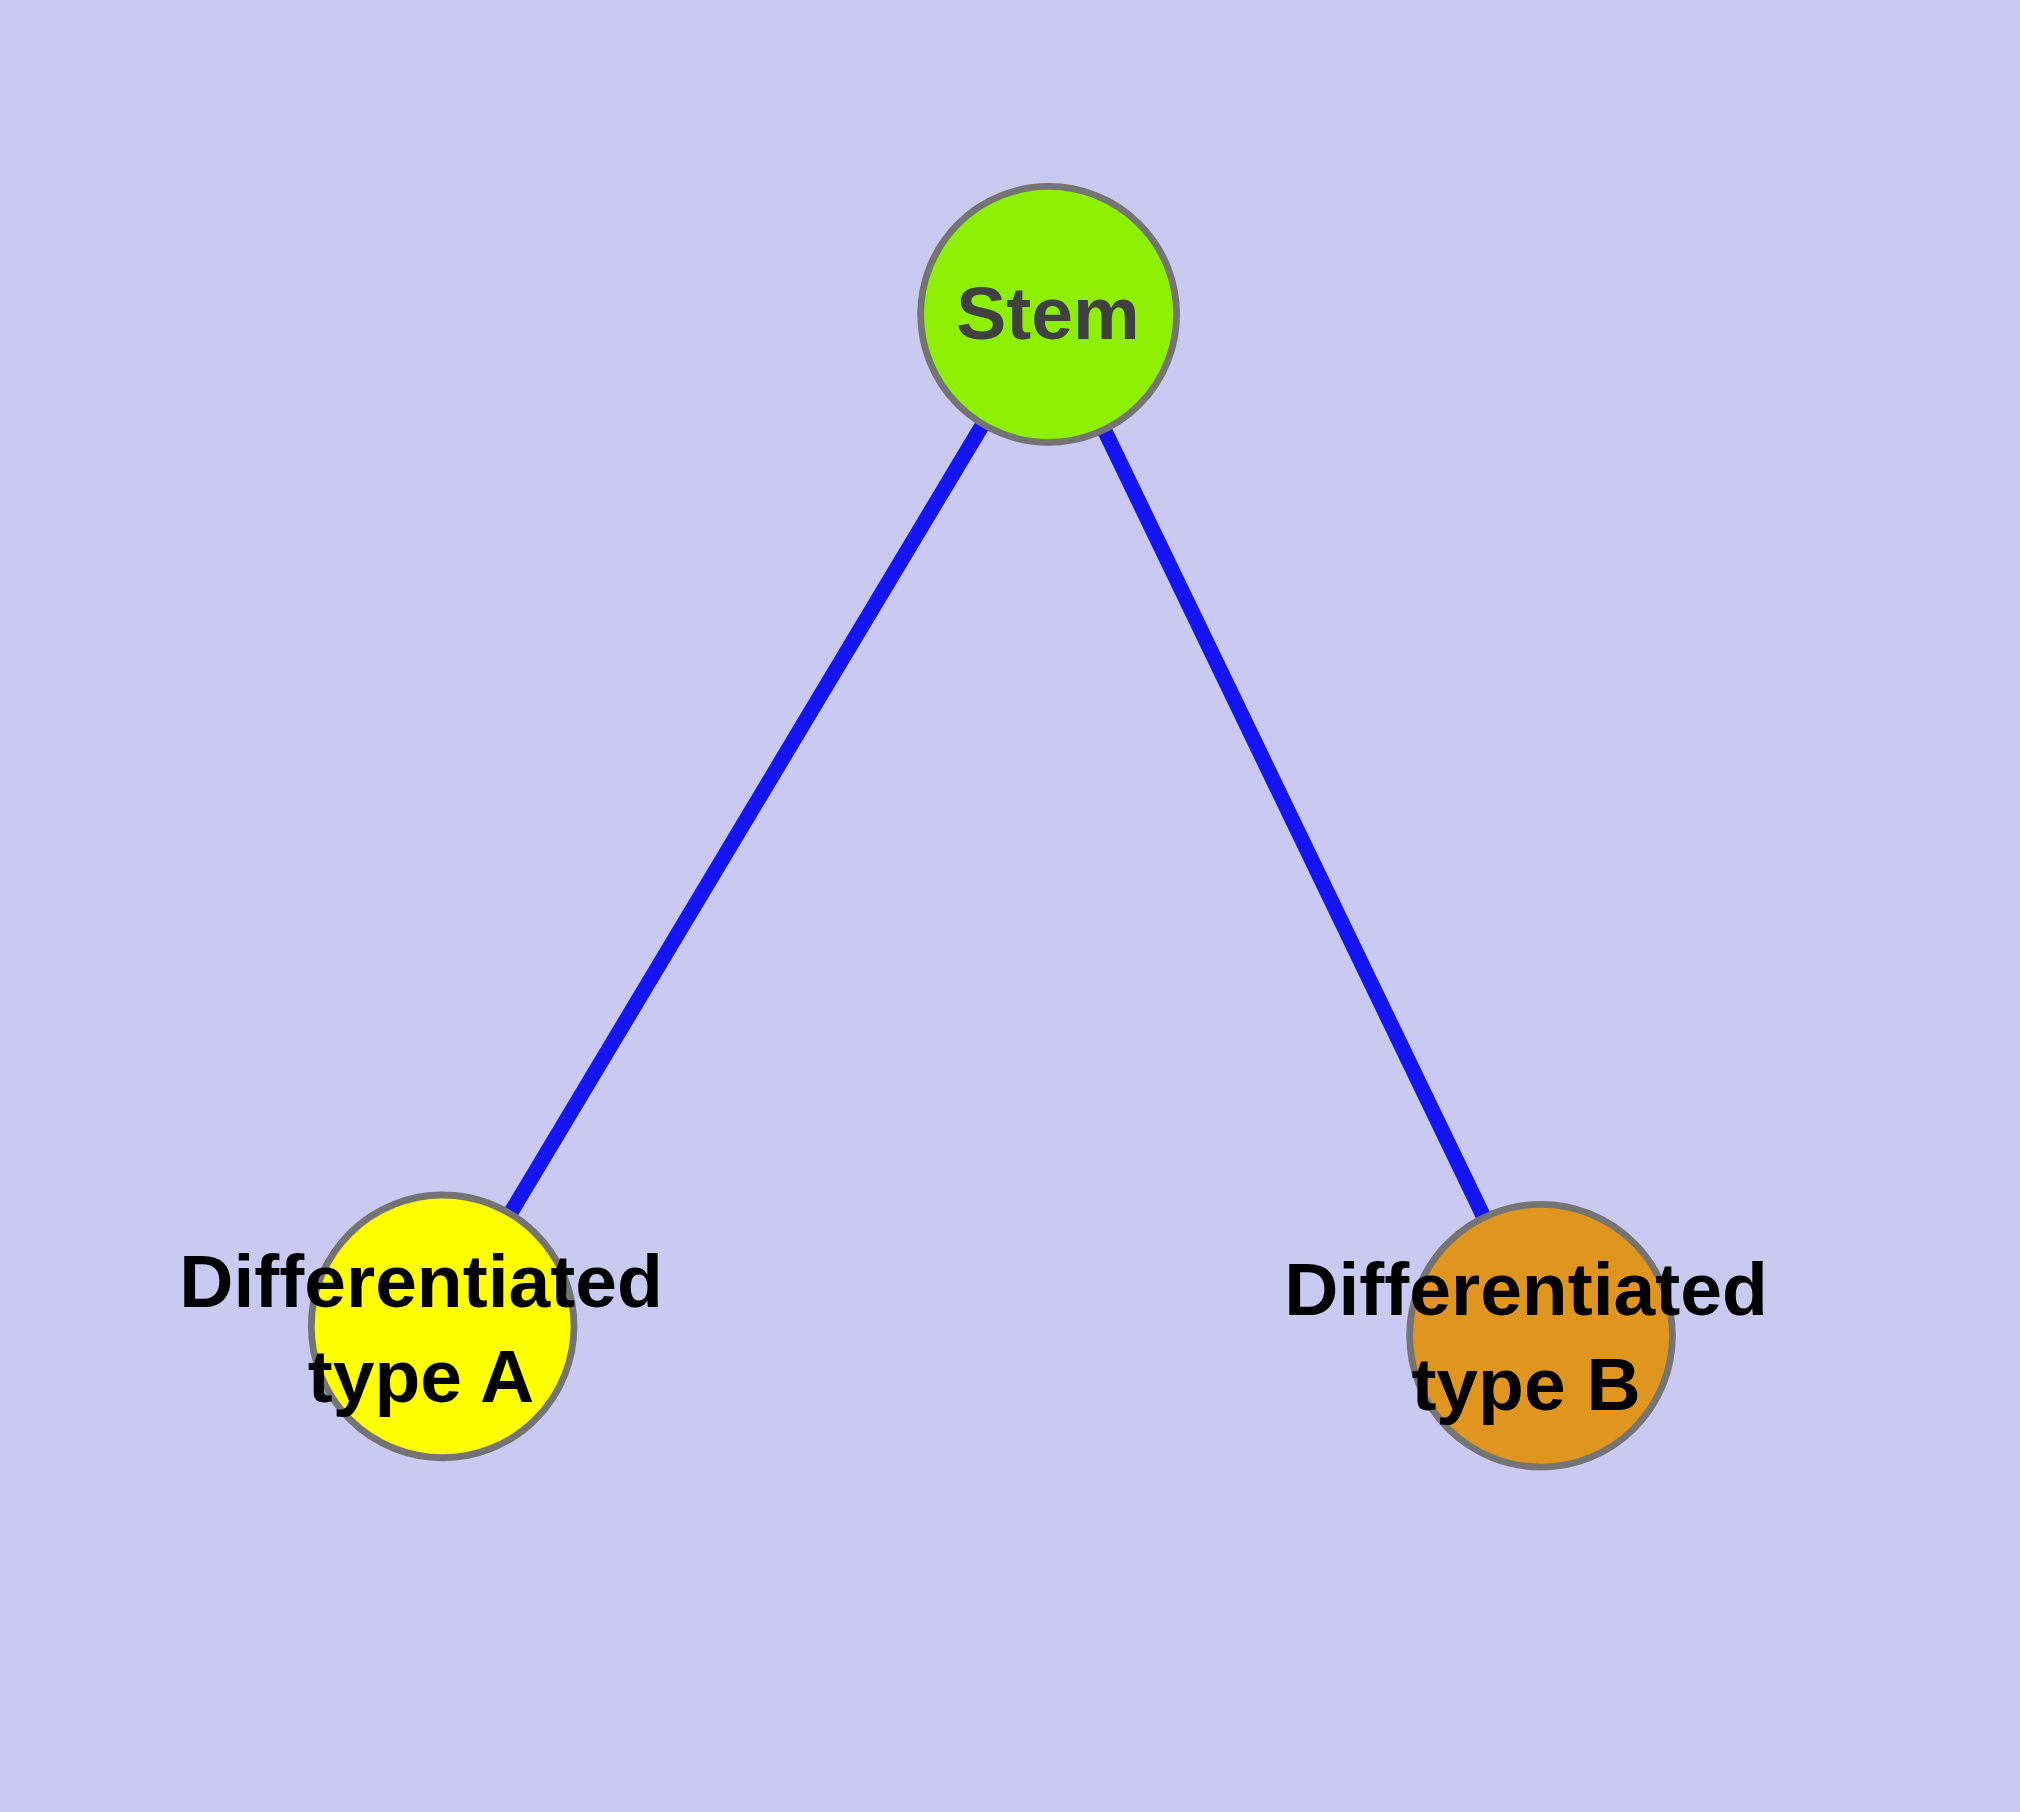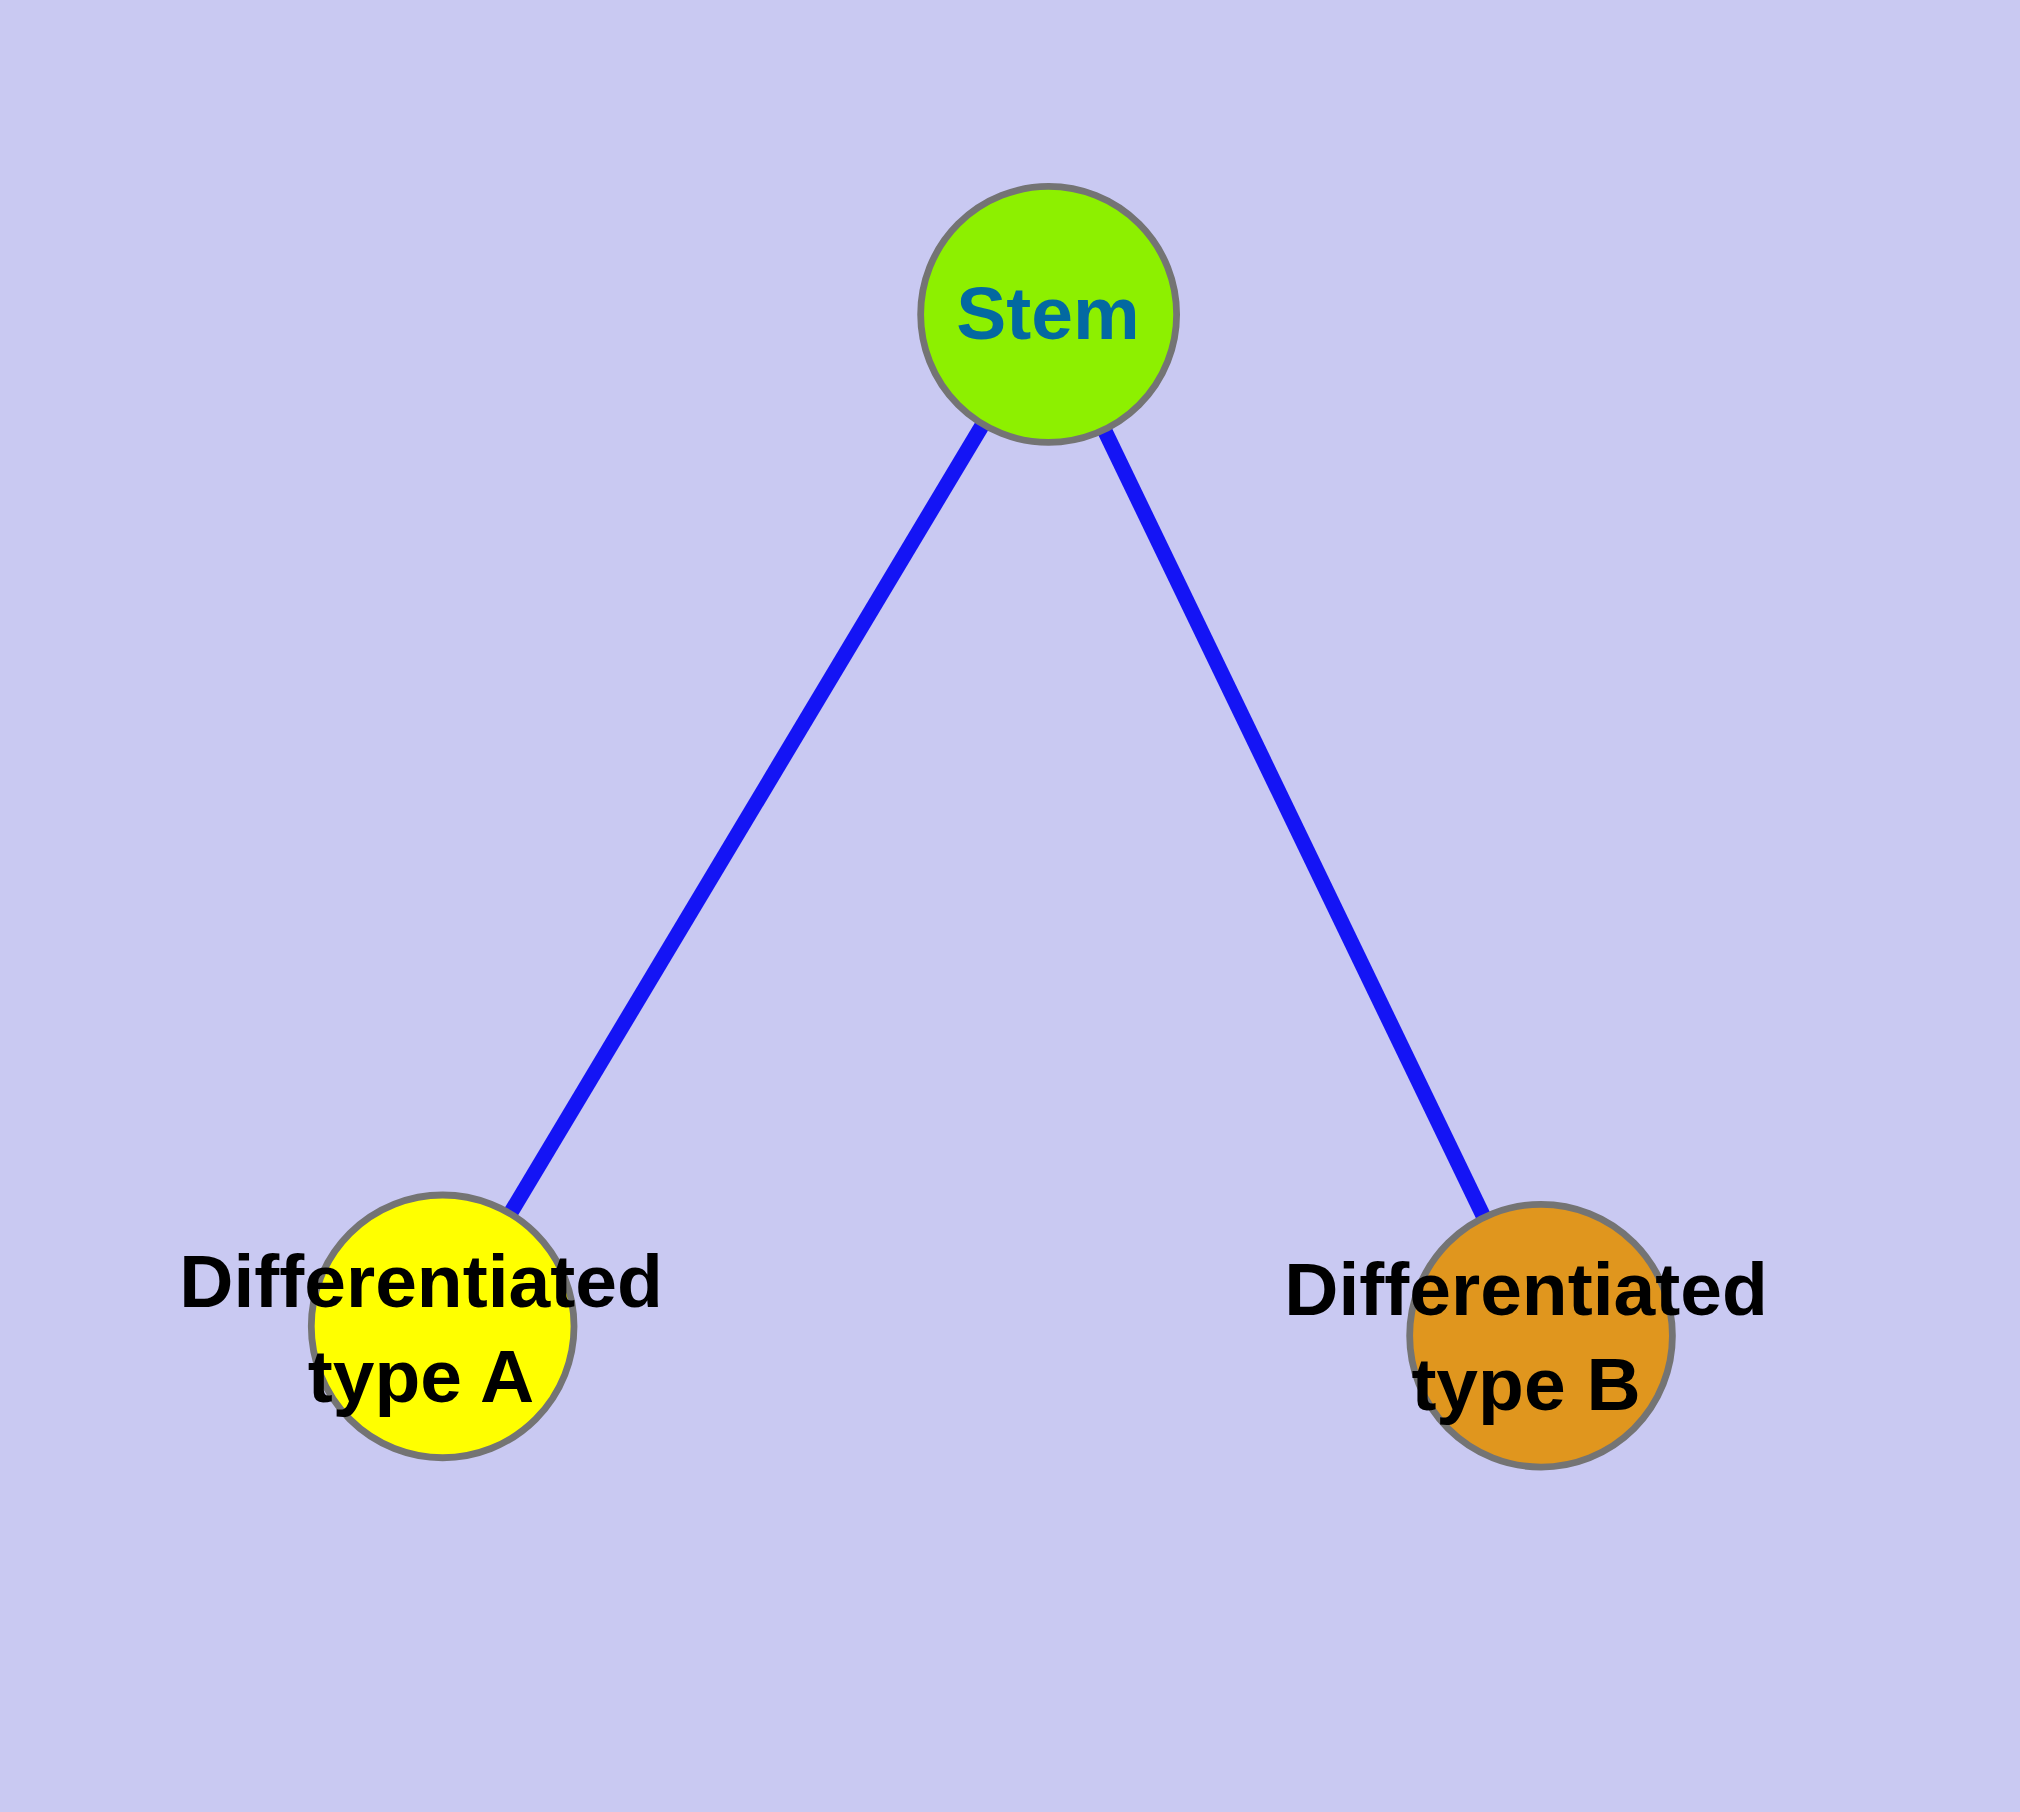--- a/index.html
+++ b/index.html
@@ -45,21 +45,21 @@
         <line x1="1237" y1="371" x2="522" y2="1565" stroke="#1414F5" stroke-width="18"></line>
         <line x1="1237" y1="371" x2="1818" y2="1576" stroke="#1414F5" stroke-width="18"></line>
       </g>
     <g id="nodes-layer">
         <circle cx="1237" cy="371" r="151" fill="#8DF000" stroke="#747474" stroke-width="8"></circle>
         <circle cx="522" cy="1565" r="155" fill="#FFFF00" stroke="#747474" stroke-width="8"></circle>
         <circle cx="1818" cy="1576" r="155" fill="#E0961E" stroke="#747474" stroke-width="8"></circle>
       </g>
   </svg>
 
-  <div class="node-label" id="label-stem" style="left: 1048px; top: 314px; color: #0369a1;">Stem</div>
+  <div class="node-label" id="label-stem" style="left: 1048px; top: 314px; color: #404040;">Stem</div>
 
   <div class="node-label" id="label-type_a" style="left: 421px; top: 1329px; color: rgb(0, 0, 0);">Differentiated
 type A</div>
 
   <div class="node-label" id="label-type_b" style="left: 1526px; top: 1337px; color: rgb(0, 0, 0);">Differentiated
 type B</div>
 </div>
 
 
 </body></html>

